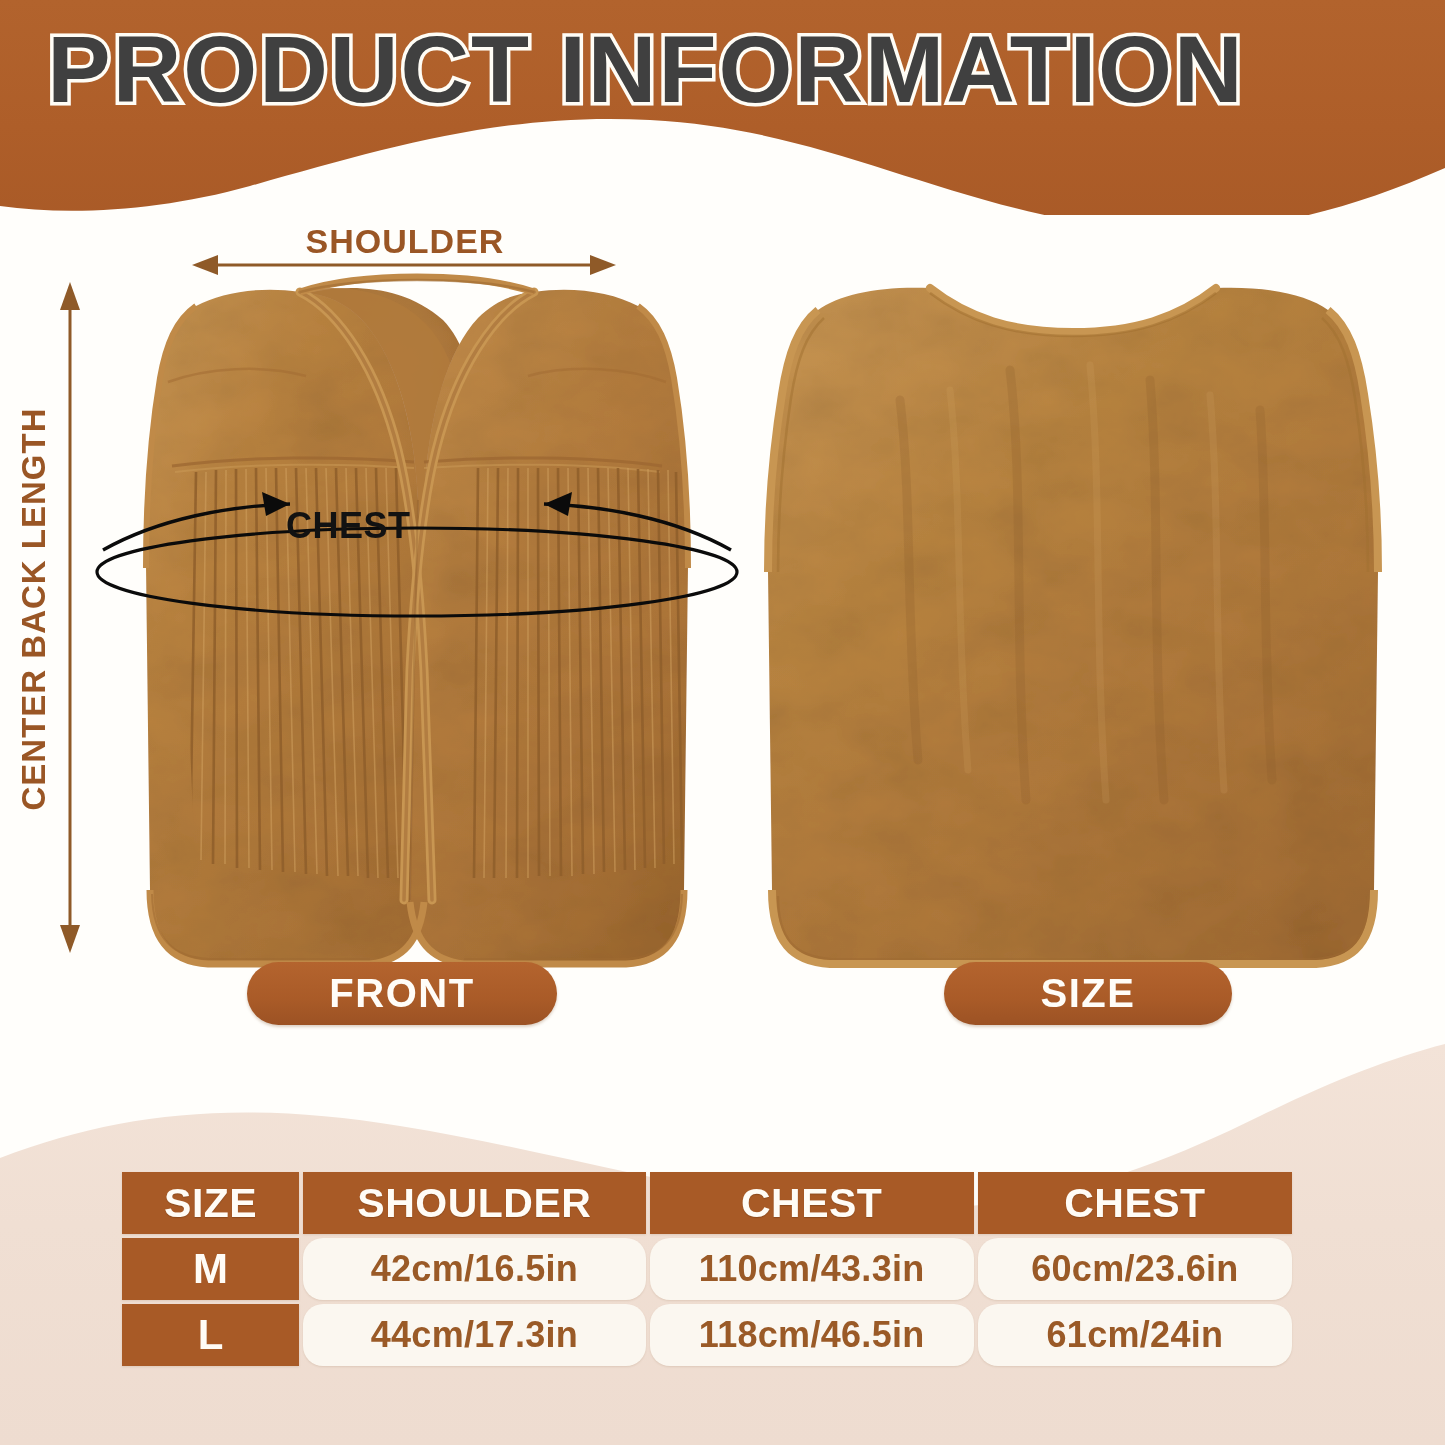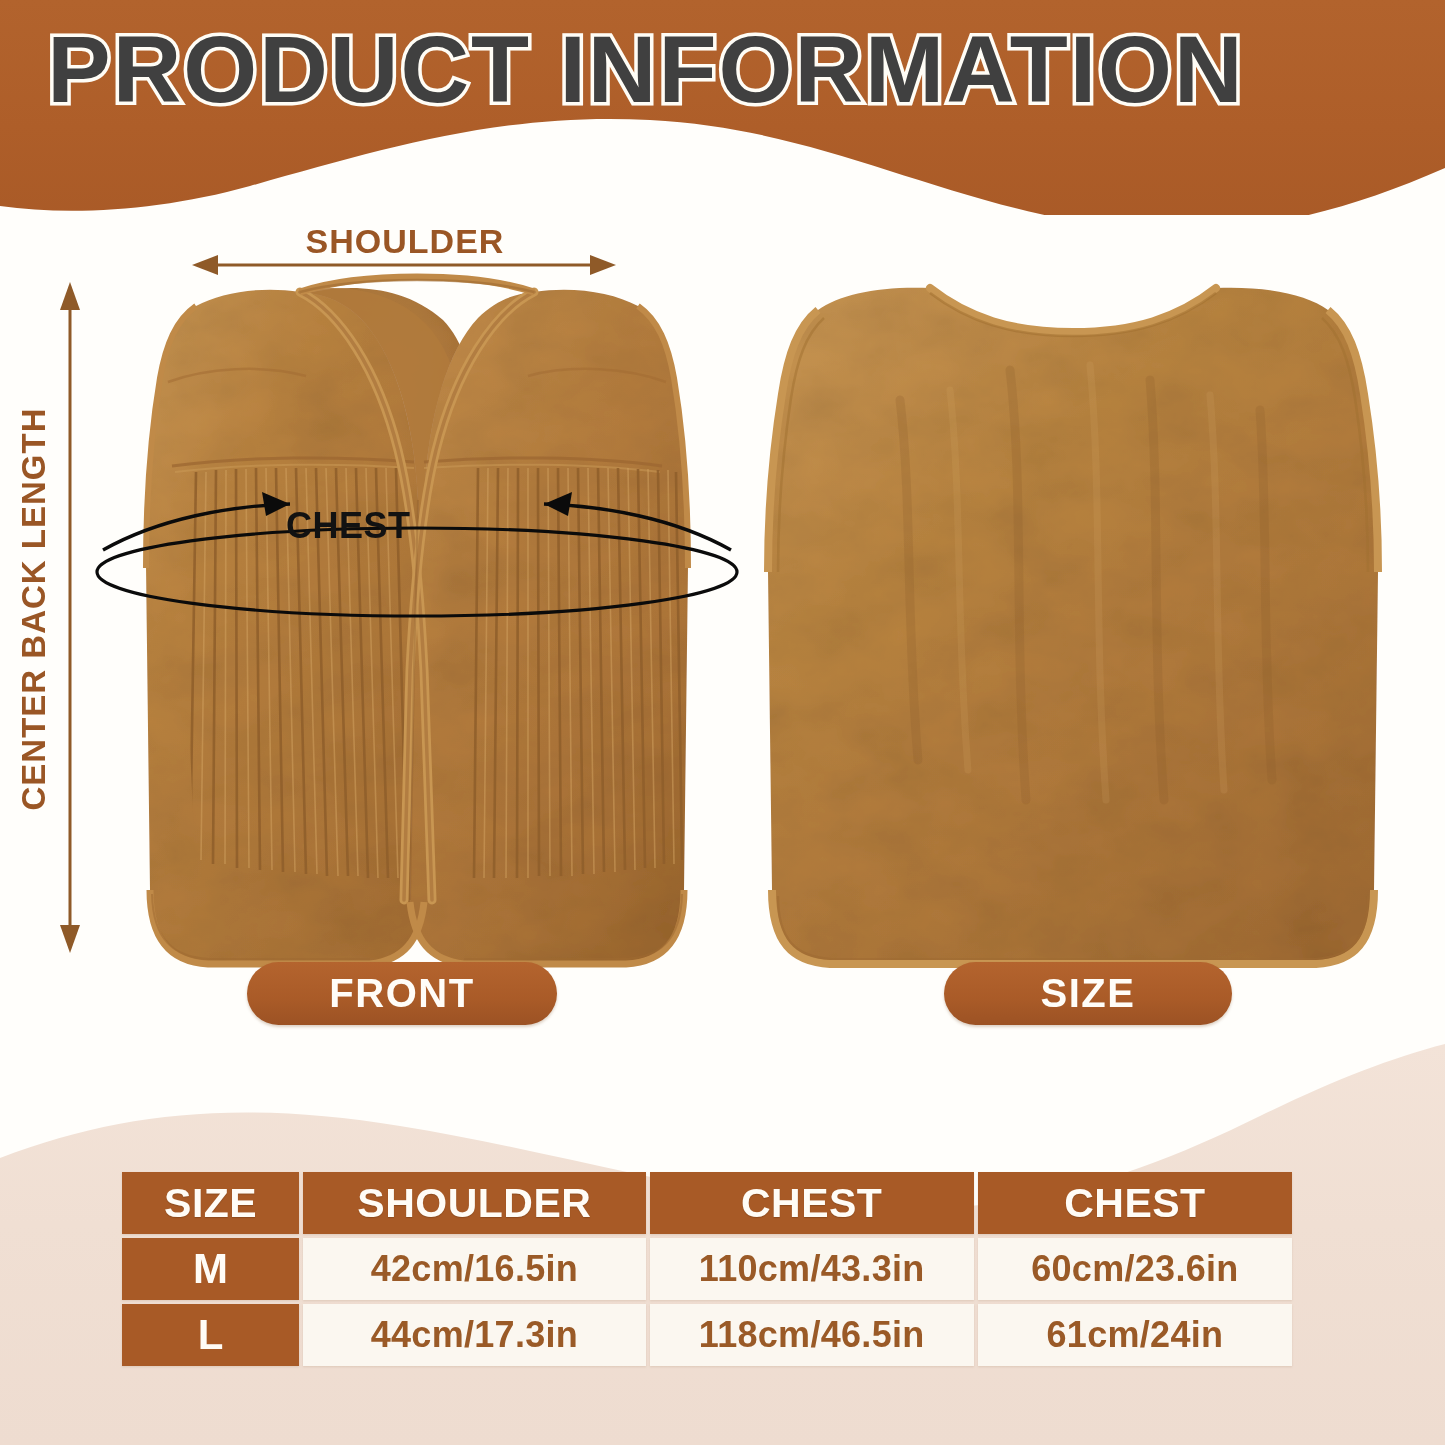--- a/index.html
+++ b/index.html
@@ -105,20 +105,21 @@
     color:#FFFCF6;
     font-size:42px;
     font-weight:bold;
   }
   .c-val{
     background:#FBF7F0;
     color:#9A5A27;
     font-size:36px;
     font-weight:bold;
     letter-spacing:0.3px;
+    border-radius:20px;
   }
   .table tr td,.table tr th{box-shadow:0 1px 2px rgba(150,110,80,.18);}
   col.w-size{width:176px;}
   col.w-sh{width:340px;}
   col.w-ch{width:322px;}
   col.w-le{width:312px;}
 </style>
 </head>
 <body>
 

